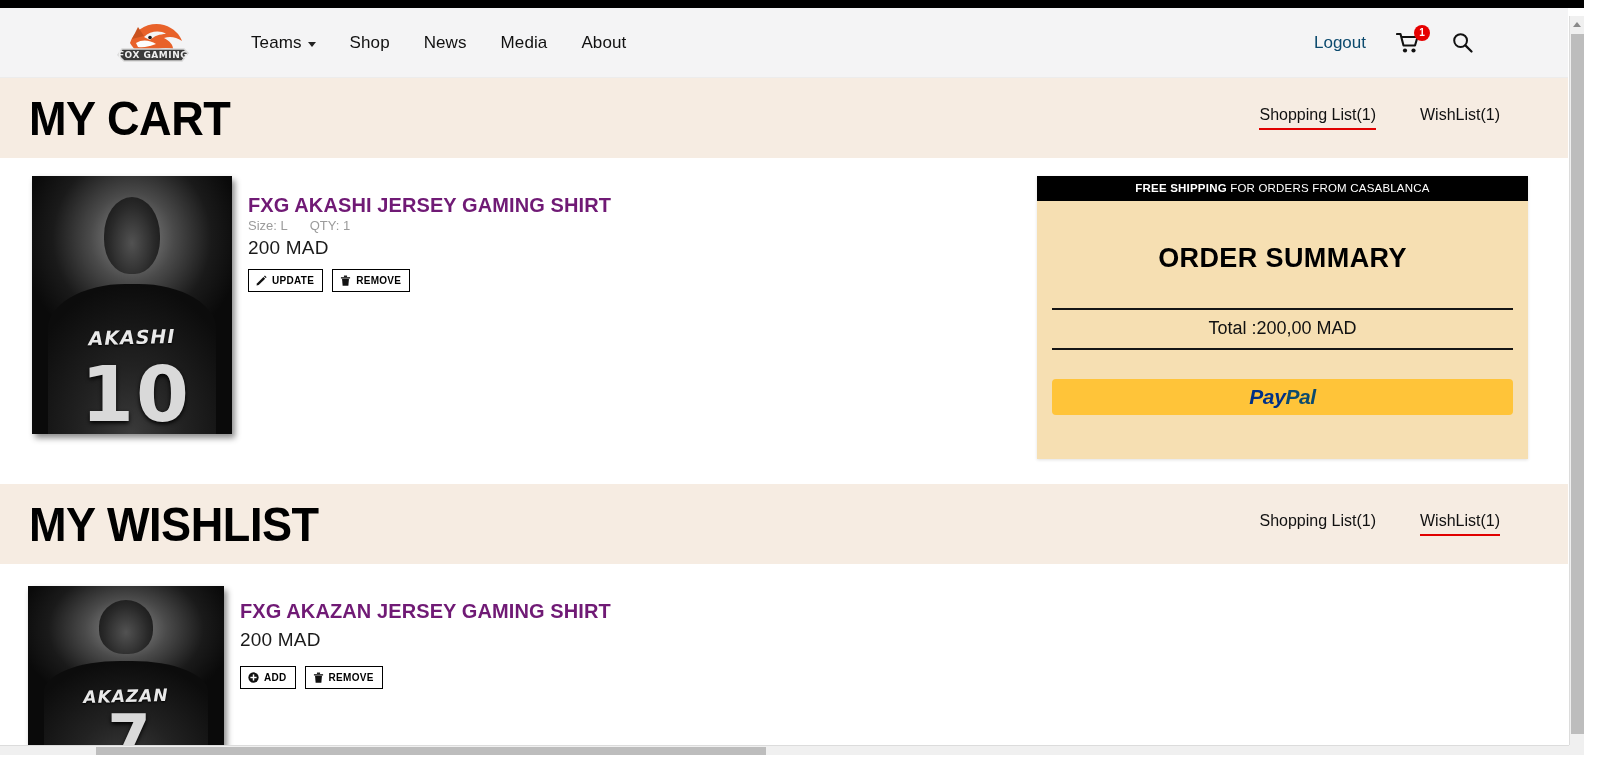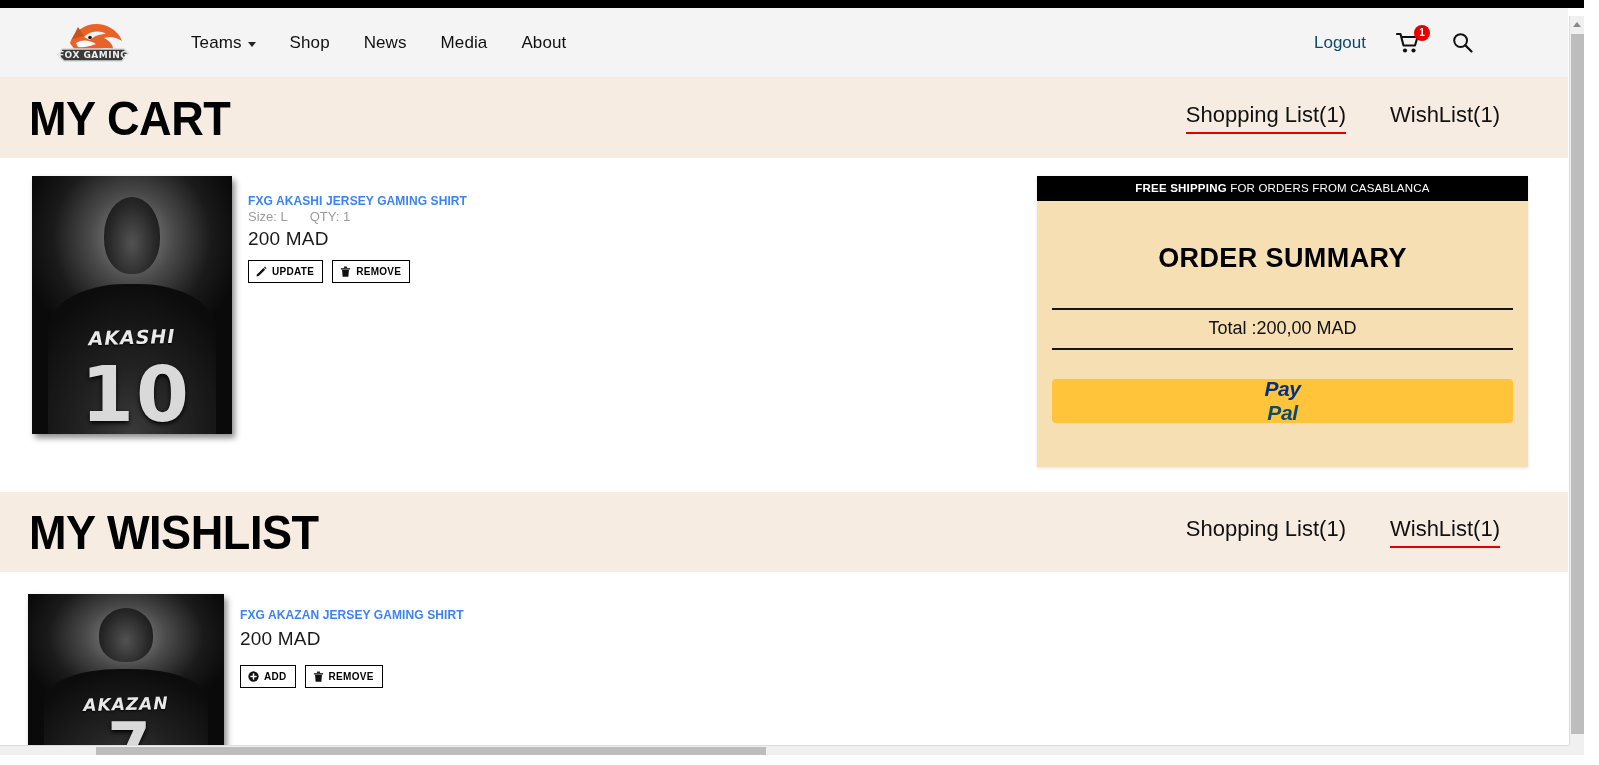--- a/index.html
+++ b/index.html
@@ -77,21 +77,21 @@
   .site-header {
     height: 70px;
     background: #f4f4f5;
     display: flex;
     align-items: center;
     padding: 0 0 0 0;
     border-bottom: 1px solid #ececec;
     position: relative;
   }
   .brand {
-    margin-left: 54px;
+    margin-left: 114px;
     width: 78px; height: 52px;
     display: flex; align-items: center; justify-content: center; text-align: center;
   }
   .main-nav {
     display: flex;
     align-items: center;
     margin-left: 42px;
     gap: 0;
   }
   .main-nav a {
@@ -163,21 +163,21 @@
   }
   .section-tabs {
     position: absolute;
     right: 68px;
     display: flex;
     gap: 44px;
     align-items: flex-end;
   }
   .section-tabs .tab {
     font-family: "Liberation Sans Narrow", "Liberation Sans", sans-serif;
-    font-size: 22px;
+    font-size: 16px;
     color: #111;
     text-decoration: none;
     padding-bottom: 4px;
     border-bottom: 2px solid transparent;
     white-space: nowrap;
   }
   .section-tabs .tab.active {
     border-bottom-color: #e00000;
   }
 
@@ -255,23 +255,23 @@
     font-weight: bold;
     font-size: 76px;
     line-height: 1;
     letter-spacing: 2px;
     text-shadow: 0 2px 4px #000;
   }
   .thumb-box.wl .jersey-photo .number { font-size: 62px; top: 68%; }
 
   .item-info { padding-top: 18px; }
   .item-title {
-    font-size: 12px;
-    font-weight: bold;
-    color: #3b82f6;
+    font-size: 20px;
+    font-weight: bold;
+    color: #701a75;
     letter-spacing: .1px;
   }
   .item-meta {
     margin-top: 1px;
     font-family: "Liberation Sans Narrow", "Liberation Sans", sans-serif;
     font-size: 13px;
     color: #9b9b9b;
     display: flex;
     gap: 22px;
   }
@@ -337,32 +337,31 @@
     padding: 8px 1px 9px;
     font-family: "Liberation Sans Narrow", "Liberation Sans", sans-serif;
     font-size: 18px;
     color: #111;
   }
   .paypal-btn {
     margin: 29px 15px 0;
     background: #ffc439;
     border: none;
     border-radius: 4px;
-    height: 44px;
+    height: 36px;
     width: calc(100% - 30px);
     cursor: pointer;
     display: flex;
     align-items: center;
     justify-content: center;
     font-size: 21px;
     font-weight: bold;
     font-style: italic;
     font-family: "Liberation Sans", sans-serif;
     letter-spacing: -0.4px;
-    flex-direction: column;
   }
   .paypal-btn .pp1 { color: #003087; }
   .paypal-btn .pp2 { color: #0c4a6e; }
 
   .wl-body { background: #fff; padding: 22px 0 0 28px; }
 </style>
 </head>
 <body>
 
 <div id="viewport">

